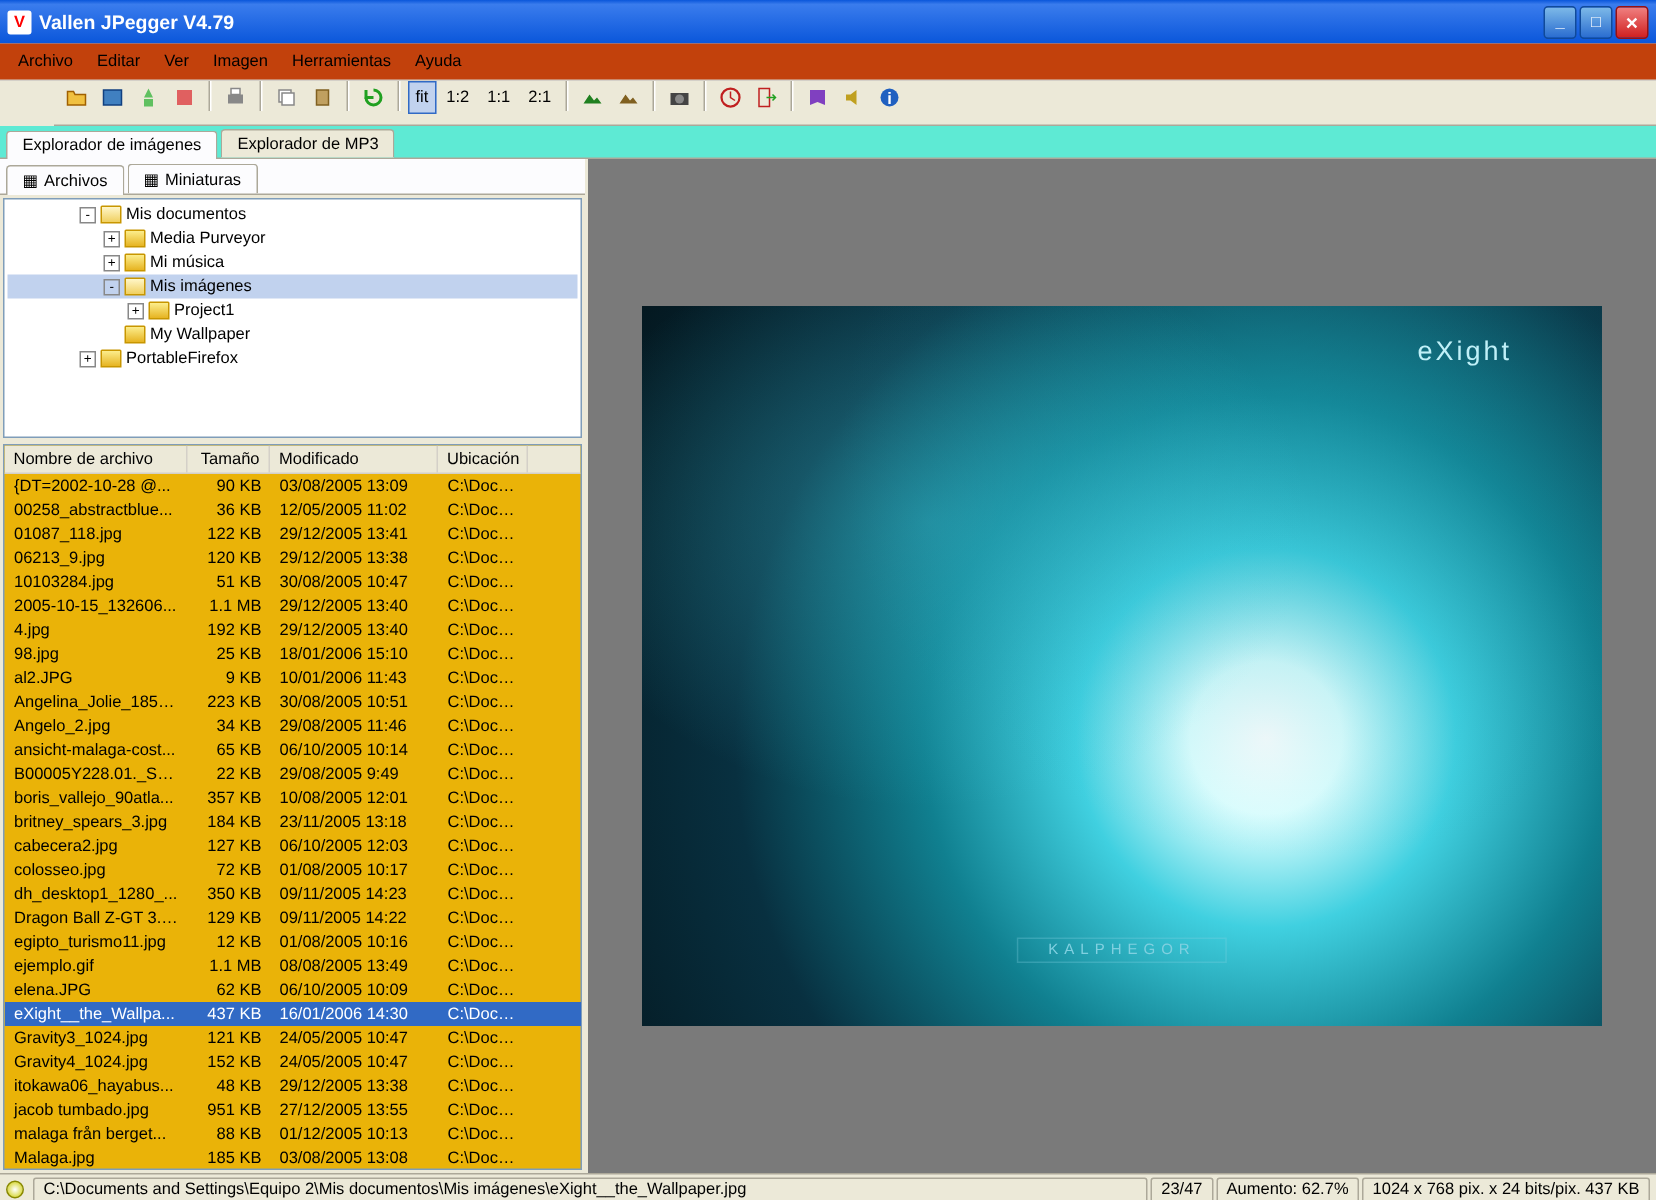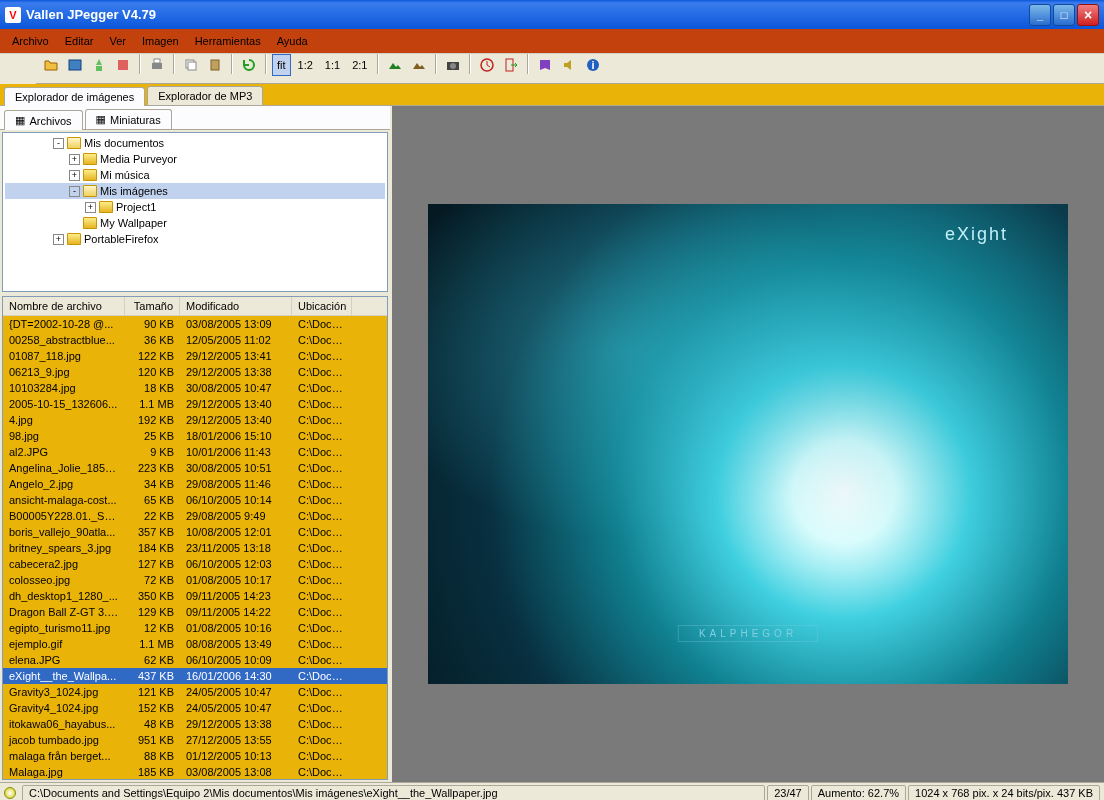--- a/index.html
+++ b/index.html
@@ -15,21 +15,21 @@
 
 .menubar { height: 25px; background: #c2410c; border-bottom: 1px solid #d4d0c8; display: flex; align-items: center; padding: 0 4px; }
 .menubar span { padding: 2px 8px; cursor: pointer; }
 
 .toolbar { height: 30px; background: #ece9d8; border-bottom: 1px solid #aca899; display: flex; padding: 0 4px; gap: 2px; margin-left: 36px; }
 .tbtn { width: 22px; height: 22px; display: flex; align-items: center; justify-content: center; cursor: pointer; border: 1px solid transparent; }
 .tsep { width: 2px; height: 20px; border-left: 1px solid #aca899; border-right: 1px solid #fff; margin: 0 3px; }
 .tbtn.text { width: auto; padding: 0 4px; font-size: 11px; color: #000; }
 .tbtn.active { border: 1px solid #316ac5; background: #c1d2ee; }
 
-.maintabs { height: 22px; background: #eab308; display: flex; align-items: flex-end; padding: 0 4px; border-bottom: 1px solid #aca899; }
+.maintabs { height: 22px; background: #5eead4; display: flex; align-items: flex-end; padding: 0 4px; border-bottom: 1px solid #aca899; }
 .mtab { padding: 3px 10px; border: 1px solid #aca899; border-bottom: none; background: #ece9d8; cursor: pointer; margin-right: 2px; border-radius: 3px 3px 0 0; }
 .mtab.active { background: #fcfcfe; position: relative; top: 1px; }
 
 .content { display: flex; height: 676px; }
 .leftpane { width: 392px; border-right: 2px solid #ece9d8; display: flex; flex-direction: column; }
 .rightpane { flex: 1; background: #7a7a7a; display: flex; align-items: center; justify-content: center; }
 
 .subtabs { height: 24px; display: flex; align-items: flex-end; padding: 2px 4px 0; background: #fcfcfe; border-bottom: 1px solid #aca899; }
 .stab { padding: 3px 10px; border: 1px solid #aca899; border-bottom: none; cursor: pointer; margin-right: 2px; display: flex; align-items: center; gap: 4px; border-radius: 3px 3px 0 0; }
 .stab.active { background: #fcfcfe; position: relative; top: 1px; }
@@ -267,21 +267,21 @@
     <div class="col-loc">C:\Docum</div>
   </div>
           <div class="filerow ">
     <div class="col-name">06213_9.jpg</div>
     <div class="col-size">120 KB</div>
     <div class="col-mod">29/12/2005 13:38</div>
     <div class="col-loc">C:\Docum</div>
   </div>
           <div class="filerow ">
     <div class="col-name">10103284.jpg</div>
-    <div class="col-size">18 KB</div>
+    <div class="col-size">51 KB</div>
     <div class="col-mod">30/08/2005 10:47</div>
     <div class="col-loc">C:\Docum</div>
   </div>
           <div class="filerow ">
     <div class="col-name">2005-10-15_132606...</div>
     <div class="col-size">1.1 MB</div>
     <div class="col-mod">29/12/2005 13:40</div>
     <div class="col-loc">C:\Docum</div>
   </div>
           <div class="filerow ">

